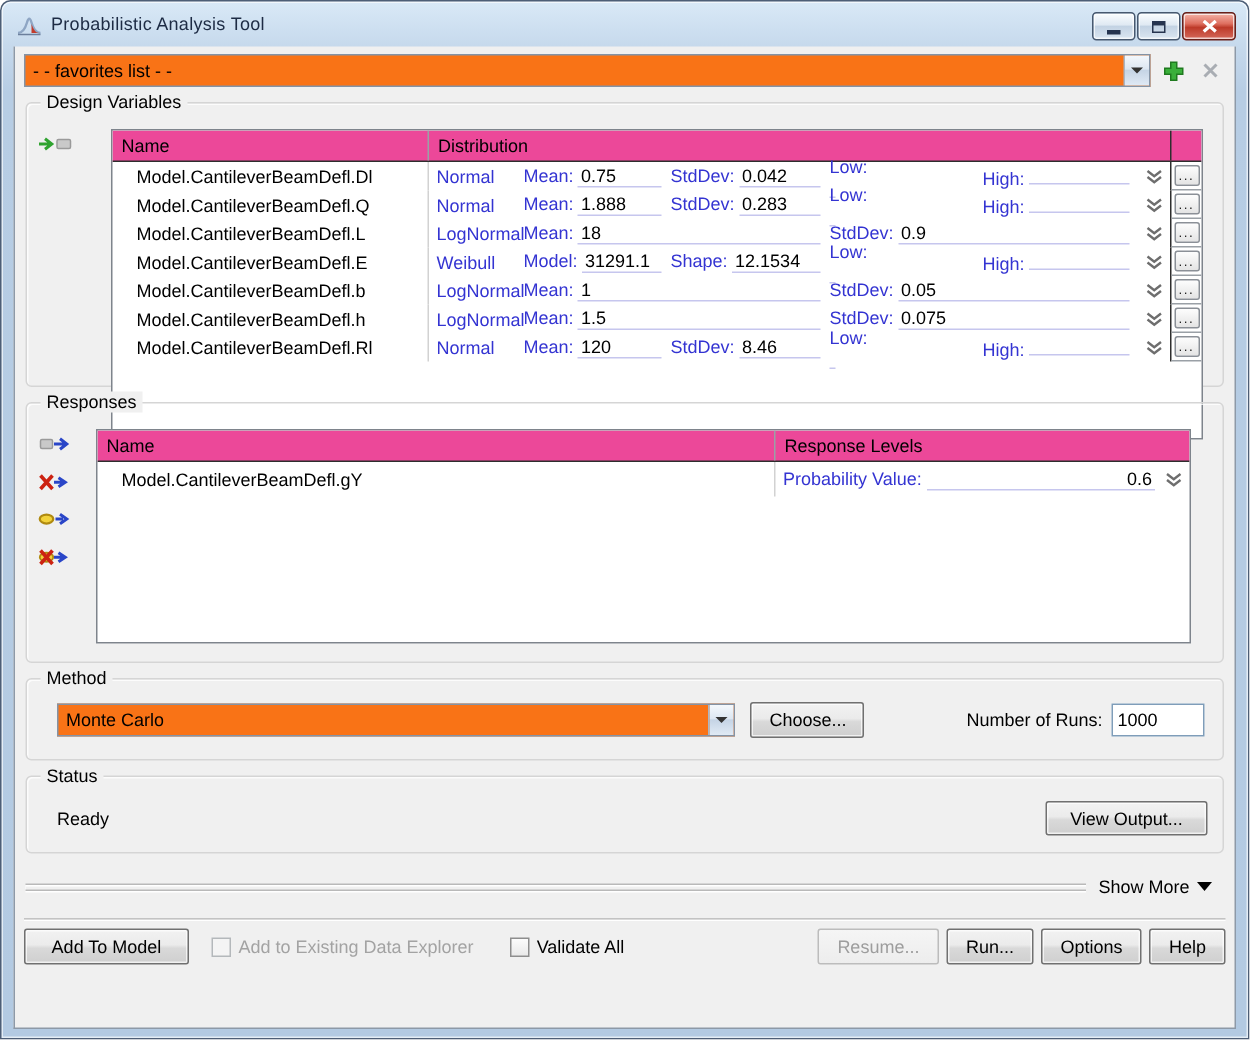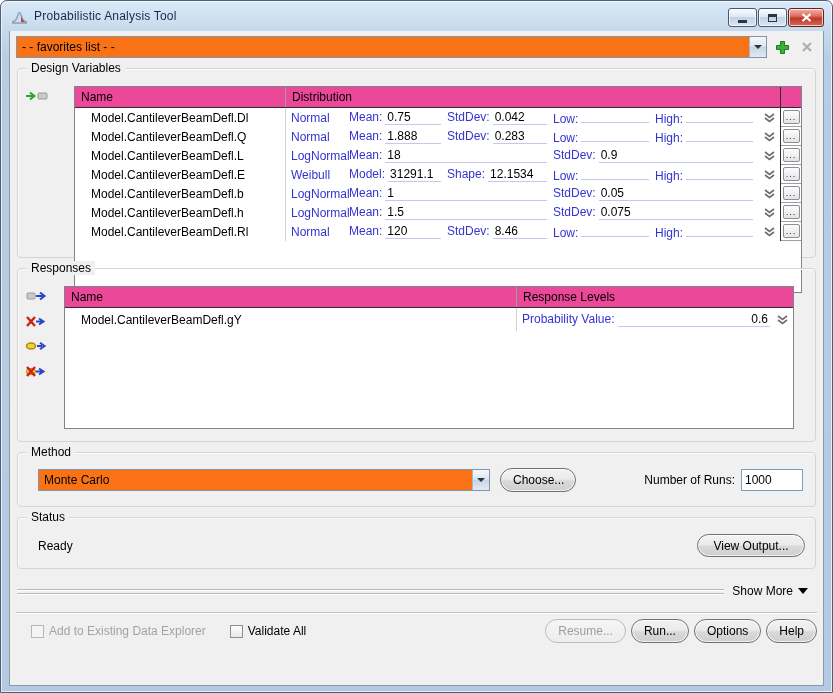--- a/index.html
+++ b/index.html
@@ -78,31 +78,31 @@
   .td.dist{ flex:1; padding-left:5px; border-right:1px solid #2e2e2e; }
   .resp-table .td.dist{ border-right:none; }
   .td.more{ width:20px; justify-content:center; border-bottom:1px solid #9aa0a6; }
   .dots{ width:17px; height:14px; border:1px solid #8b9097; border-radius:2px; font-size:9px; line-height:5px;
     background:linear-gradient(180deg,#fdfdfd,#e4e4e4); padding:0; letter-spacing:1px; color:#222;
     font-family:"Liberation Sans", sans-serif; }
   .distname{ width:58px; flex-shrink:0; color:#3434d2; white-space:nowrap; }
   .param{ display:flex; align-items:baseline; margin-right:6px; }
   .plab{ color:#3434d2; margin-right:3px; white-space:nowrap; }
   .pval{ border-bottom:1px solid #c6c6ee; color:#000; flex:1; padding:0 2px; min-height:14px; white-space:nowrap; }
-  .p4a{ width:92px; } .p4b{ width:100px; } .p4c{ width:96px; } .p4d{ width:98px; }
+  .p4a{ width:92px; } .p4b{ width:100px; } .p4c{ width:96px;flex-direction:column; } .p4d{ width:98px; }
   .p2a{ width:198px; } .p2b{ width:200px; }
   .chev{ margin-left:auto; margin-right:4px; display:flex; align-items:center; }
 
   .level{ display:flex; align-items:baseline; flex:1; margin-right:6px; }
 
   
   .method-row{ display:flex; align-items:center; padding:15px 12px 0 20px; }
   .combobox.method{ width:452px; }
   .btn{ height:24px; padding:0 12px; margin:0; font-size:12px; font-family:"Liberation Sans", sans-serif;
-    color:#000; border:1px solid #707070; border-radius:12px;
+    color:#000; border:1px solid #707070; border-radius:2px;
     background:linear-gradient(180deg,#f2f2f2 0%,#ebebeb 45%,#d9d9d9 55%,#cfcfcf 100%);
     box-shadow:inset 0 0 0 1px rgba(255,255,255,.7); white-space:nowrap; }
   .btn.disabled{ color:#9d9d9d; border-color:#bcbcbc;
     background:linear-gradient(180deg,#f5f5f5,#ededed); box-shadow:none; }
   .choose-btn{ margin-left:10px; width:76px; }
   .runs-label{ margin-left:auto; margin-right:6px; }
   .textinput{ width:62px; height:22px; border:1px solid #7f9db9; background:#fff; font-size:12px;
     font-family:"Liberation Sans", sans-serif; padding-left:3px; }
 
   .status-row{ display:flex; align-items:center; padding:16px 10px 0 20px; }
@@ -467,20 +467,21 @@
       <div class="dbl-line"></div>
       <span class="showmore-btn">
         <span>Show More</span>
         <i class="tri-down black"></i>
       </span>
     </div>
 
     <div class="footer-line"></div>
 
     <div class="footer">
+      <button class="btn addmodel-btn">Add To Model</button>
       <label class="chk disabled">
         <span class="box"></span>
         <span class="chk-label">Add to Existing Data Explorer</span>
       </label>
       <label class="chk">
         <span class="box"></span>
         <span class="chk-label">Validate All</span>
       </label>
       <div class="spacer"></div>
       <button class="btn disabled">Resume...</button>

